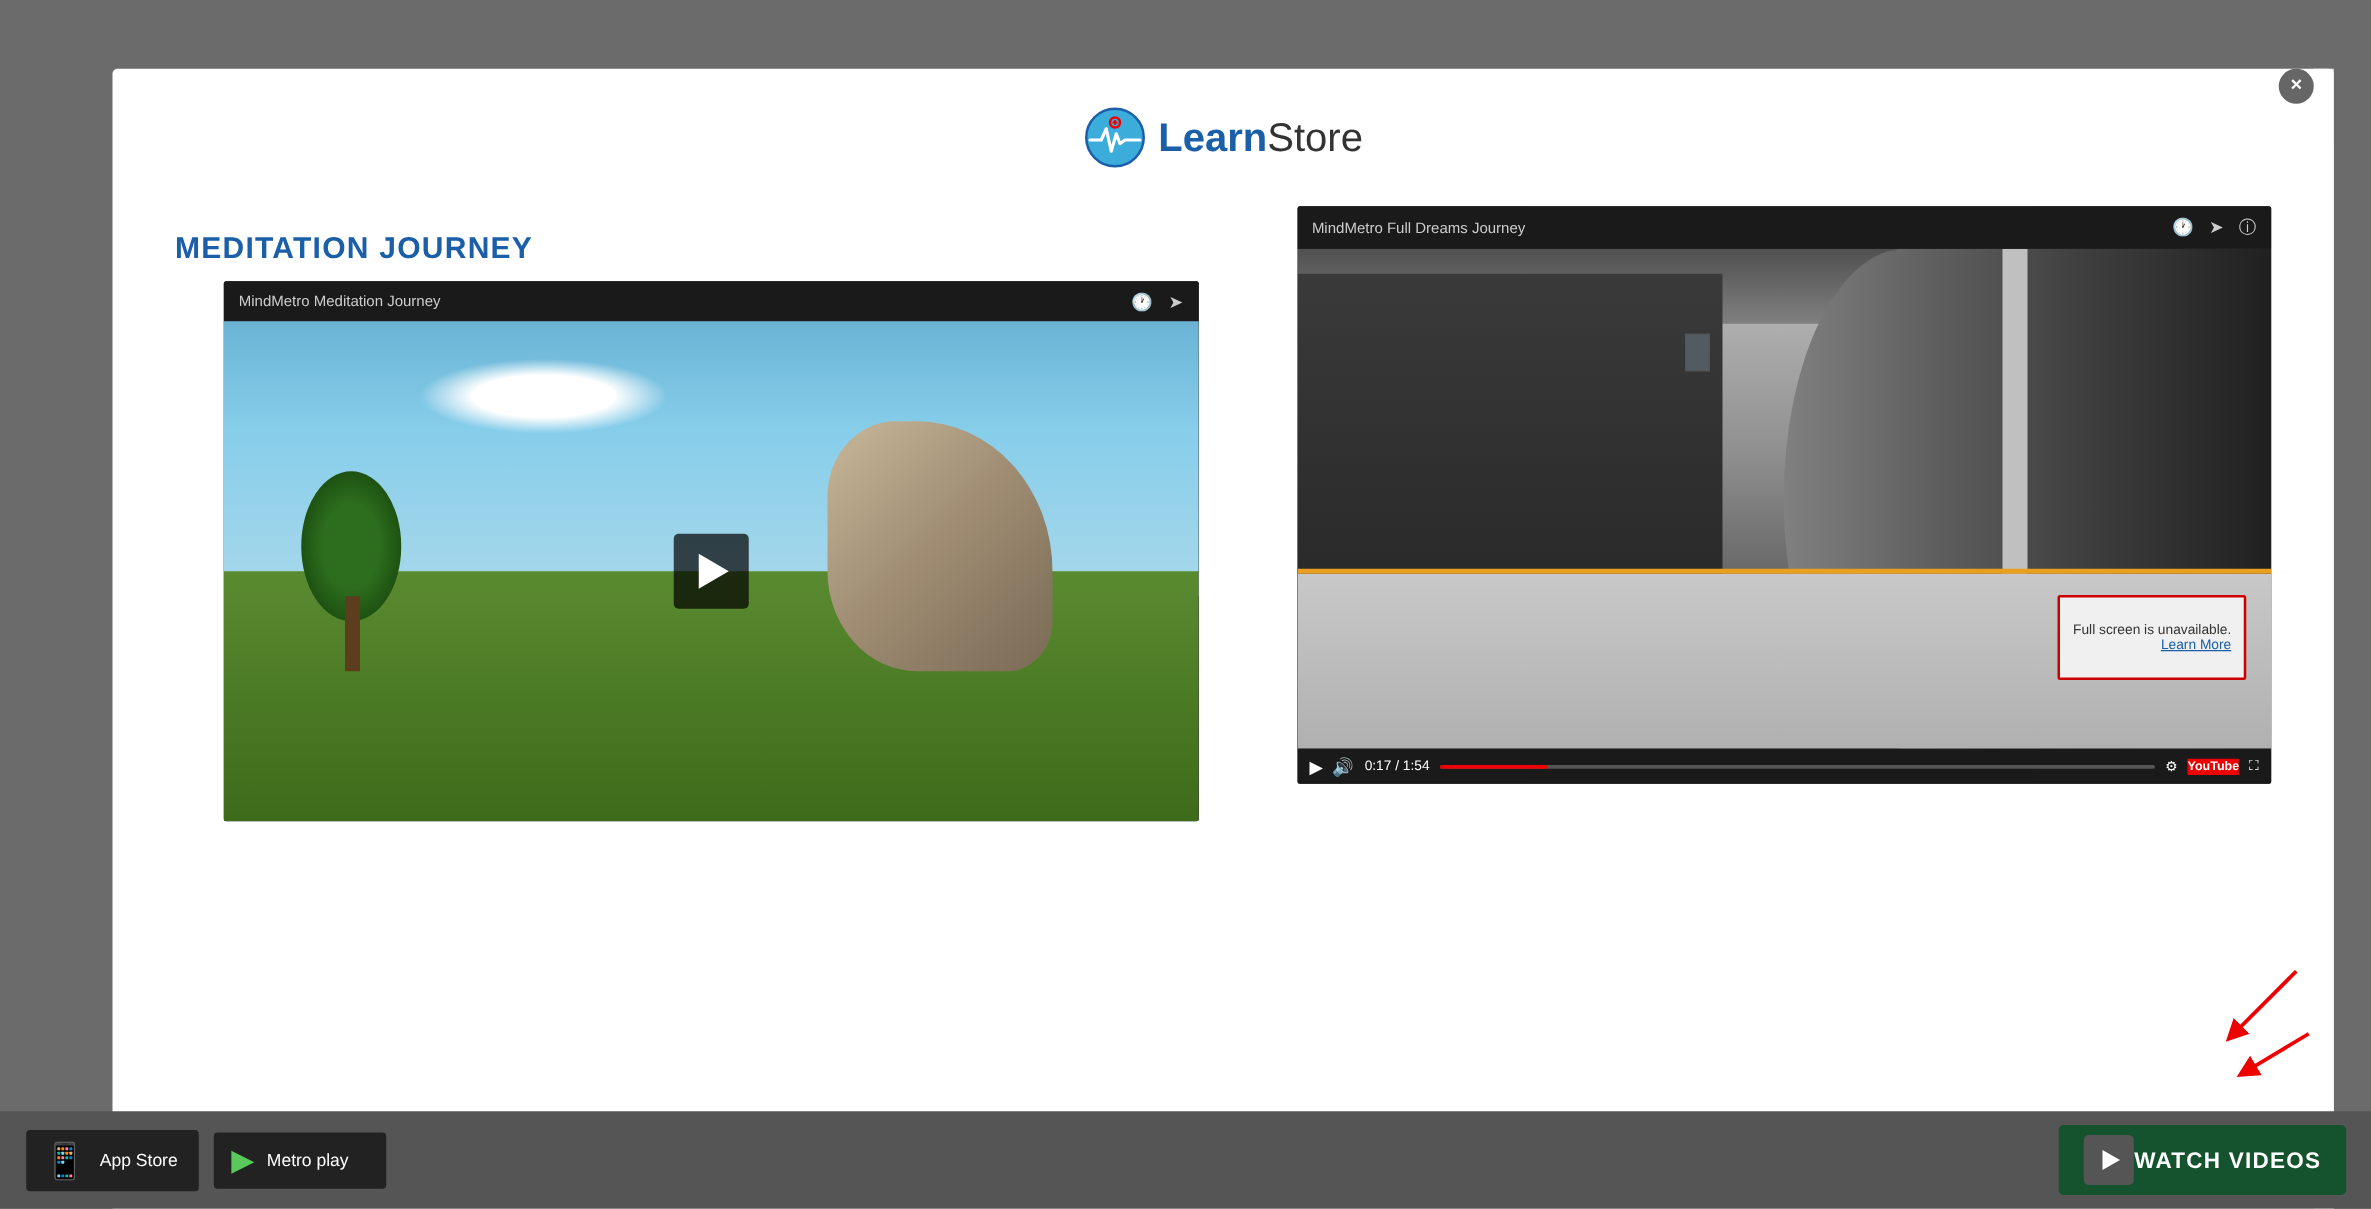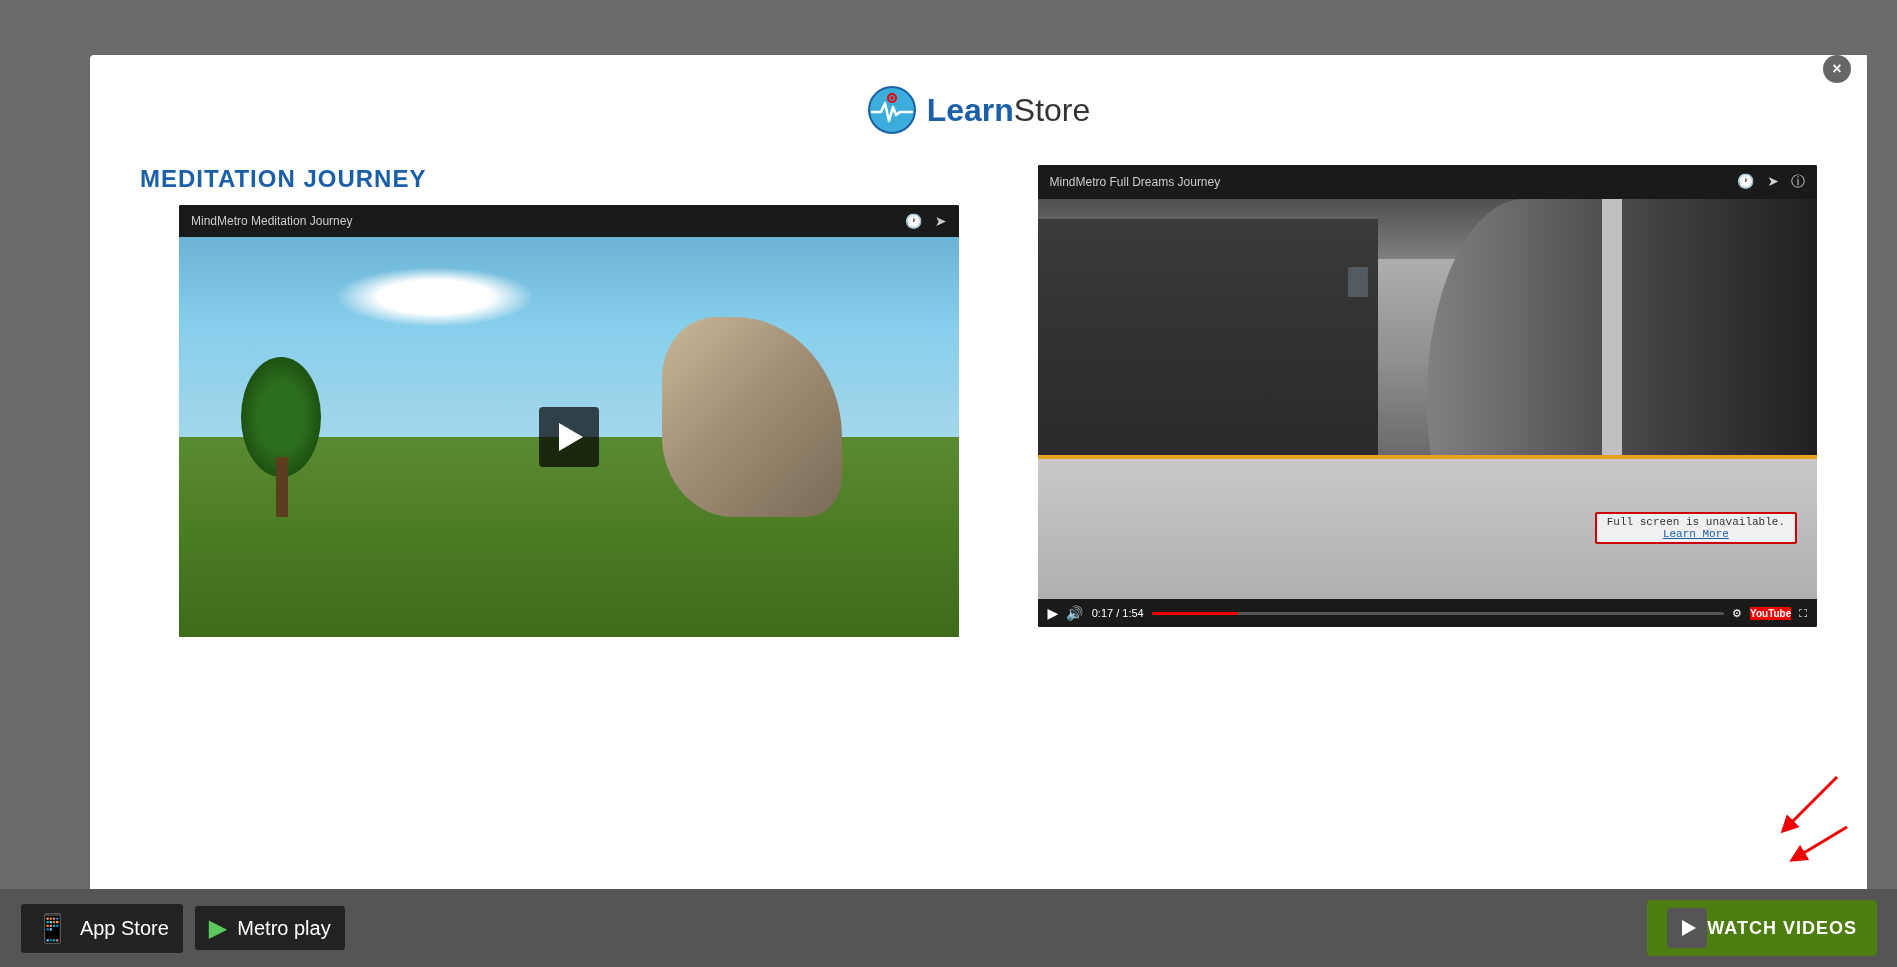--- a/index.html
+++ b/index.html
@@ -121,20 +121,21 @@
       flex: 1;
     }
 
     .video-col-title {
       font-size: 24px;
       font-weight: 700;
       color: #1a5fa8;
       text-transform: uppercase;
       margin-bottom: 12px;
       letter-spacing: 1px;
+      margin-top: 20px;
     }
 
     
     .video-player {
       background: #000;
       border-radius: 2px;
       overflow: hidden;
       margin-left: 39px;
     }
 
@@ -373,26 +374,25 @@
       font-size: 11px;
     }
 
     
     .fullscreen-tooltip {
       position: absolute;
       bottom: 55px;
       right: 20px;
       background: #f0f0f0;
       border: 2px solid #cc0000;
-      padding: 2px 10px;
+      padding: 20px 10px;
       font-size: 11px;
       color: #333;
-      text-align: center;
+      text-align: right;
       border-radius: 2px;
-      font-family: Liberation Mono, monospace;
     }
 
     .fullscreen-tooltip .learn-more {
       color: #1a5fa8;
       text-decoration: underline;
       cursor: pointer;
     }
 
     
     .bottom-bar {
@@ -421,30 +421,30 @@
       text-decoration: none;
       min-width: 140px;
     }
 
     .store-btn-icon {
       font-size: 28px;
       color: #ccc;
     }
 
     .store-btn-text {
-      font-size: 20px;
+      font-size: 14px;
       font-weight: 500;
       color: #fff;
     }
 
     .watch-videos-btn {
       margin-left: auto;
       display: flex;
       align-items: center;
-      background: #4d7c0f;
+      background: #14532d;
       border-radius: 4px;
       padding: 8px 20px;
       cursor: pointer;
       color: #fff;
     }
 
     .watch-videos-play {
       width: 40px;
       height: 40px;
       background: #555;

